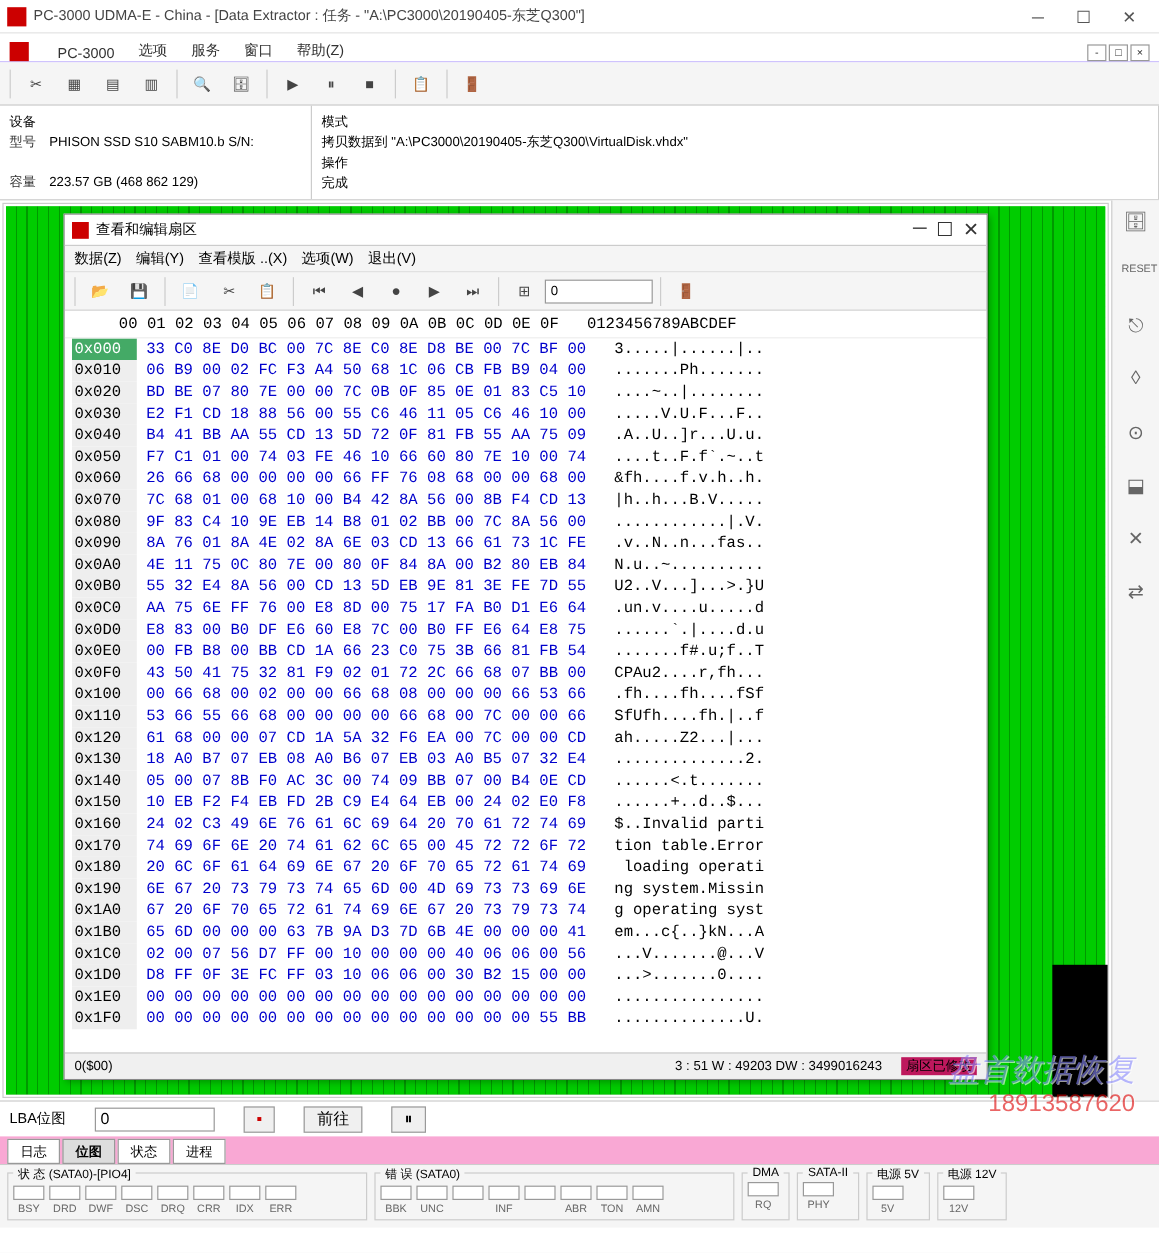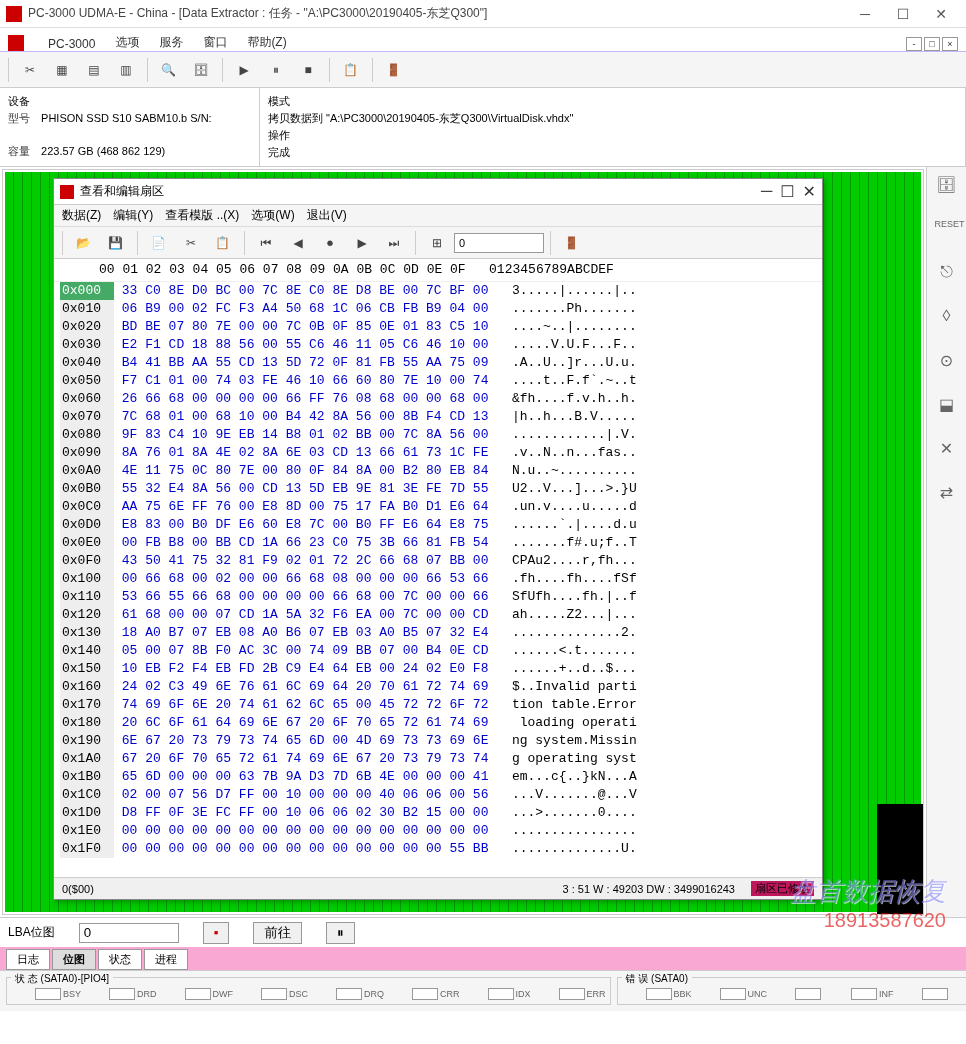--- a/index.html
+++ b/index.html
@@ -49,21 +49,21 @@
 .lba-bar { height: 30px; background: #fff; display: flex; align-items: center; padding: 4px 8px; gap: 24px; border-top:1px solid #ccc;}
 .lba-bar input { width: 100px; height:20px; border:1px solid #999; padding:0 4px;}
 .lba-bar button { height:22px; padding:0 10px; background:#f0f0f0; border:1px solid #999;}
 .tabs-bar { height: 24px; background: #f9a8d4; display:flex; align-items:flex-end; padding:0 6px; gap:2px; border-bottom:1px solid #ccc;}
 .tab { padding:2px 10px; border:1px solid #999; background:#fff; font-size:11px; }
 .tab.active { background:#ddd; font-weight:bold; }
 .status-panel { display:flex; padding:6px; gap:6px; background:#f5f5f5; font-size:10px; }
 .sgroup { border:1px solid #ccc; padding:2px 4px 4px; position:relative; }
 .sgroup .glabel { position:relative; top:-8px; background:#f5f5f5; padding:0 4px; display:inline-block;}
 .leds { display:flex; gap:4px; margin-top:-6px; }
-.led { display:flex; flex-direction:row; align-items:center; gap:2px;margin-left:24px; }
+.led { display:flex; flex-direction:column; align-items:center; gap:2px; }
 .led-box { width:26px; height:12px; border:1px solid #999; background:#fff; }
 .led-lbl { font-size:9px; color:#666; }
 .watermark { position:absolute; right:20px; bottom:112px; color:#8a8aff; opacity:.6; font-size:26px; font-style:italic; text-shadow:1px 1px #fff; pointer-events:none; z-index:5;}
 .watermark .phone { color:#d00; font-style:normal; font-size:20px; display:block; text-align:right;}
 </style>
 </head>
 <body>
 
 <div class="titlebar">
   <div class="icon"></div>
@@ -189,21 +189,21 @@
             <div class="hex-row"><span class="offset">0x130</span> <span class="hex">18 A0 B7 07 EB 08 A0 B6 07 EB 03 A0 B5 07 32 E4</span>   <span class="ascii">..............2.</span></div>
             <div class="hex-row"><span class="offset">0x140</span> <span class="hex">05 00 07 8B F0 AC 3C 00 74 09 BB 07 00 B4 0E CD</span>   <span class="ascii">......&lt;.t.......</span></div>
             <div class="hex-row"><span class="offset">0x150</span> <span class="hex">10 EB F2 F4 EB FD 2B C9 E4 64 EB 00 24 02 E0 F8</span>   <span class="ascii">......+..d..$...</span></div>
             <div class="hex-row"><span class="offset">0x160</span> <span class="hex">24 02 C3 49 6E 76 61 6C 69 64 20 70 61 72 74 69</span>   <span class="ascii">$..Invalid parti</span></div>
             <div class="hex-row"><span class="offset">0x170</span> <span class="hex">74 69 6F 6E 20 74 61 62 6C 65 00 45 72 72 6F 72</span>   <span class="ascii">tion table.Error</span></div>
             <div class="hex-row"><span class="offset">0x180</span> <span class="hex">20 6C 6F 61 64 69 6E 67 20 6F 70 65 72 61 74 69</span>   <span class="ascii"> loading operati</span></div>
             <div class="hex-row"><span class="offset">0x190</span> <span class="hex">6E 67 20 73 79 73 74 65 6D 00 4D 69 73 73 69 6E</span>   <span class="ascii">ng system.Missin</span></div>
             <div class="hex-row"><span class="offset">0x1A0</span> <span class="hex">67 20 6F 70 65 72 61 74 69 6E 67 20 73 79 73 74</span>   <span class="ascii">g operating syst</span></div>
             <div class="hex-row"><span class="offset">0x1B0</span> <span class="hex">65 6D 00 00 00 63 7B 9A D3 7D 6B 4E 00 00 00 41</span>   <span class="ascii">em...c{..}kN...A</span></div>
             <div class="hex-row"><span class="offset">0x1C0</span> <span class="hex">02 00 07 56 D7 FF 00 10 00 00 00 40 06 06 00 56</span>   <span class="ascii">...V.......@...V</span></div>
-            <div class="hex-row"><span class="offset">0x1D0</span> <span class="hex">D8 FF 0F 3E FC FF 00 10 06 06 02 30 B2 15 00 00</span>   <span class="ascii">...&gt;.......0....</span></div>
+            <div class="hex-row"><span class="offset">0x1D0</span> <span class="hex">D8 FF 0F 3E FC FF 03 10 06 06 00 30 B2 15 00 00</span>   <span class="ascii">...&gt;.......0....</span></div>
             <div class="hex-row"><span class="offset">0x1E0</span> <span class="hex">00 00 00 00 00 00 00 00 00 00 00 00 00 00 00 00</span>   <span class="ascii">................</span></div>
             <div class="hex-row"><span class="offset">0x1F0</span> <span class="hex">00 00 00 00 00 00 00 00 00 00 00 00 00 00 55 BB</span>   <span class="ascii">..............U.</span></div>
           </div>
       </div>
       <div class="hex-status">
         <span>0($00)</span>
         <span style="margin-left:auto">3 : 51 W : 49203 DW : 3499016243</span>
         <span class="cyan">扇区已修改</span>
       </div>
     </div>

